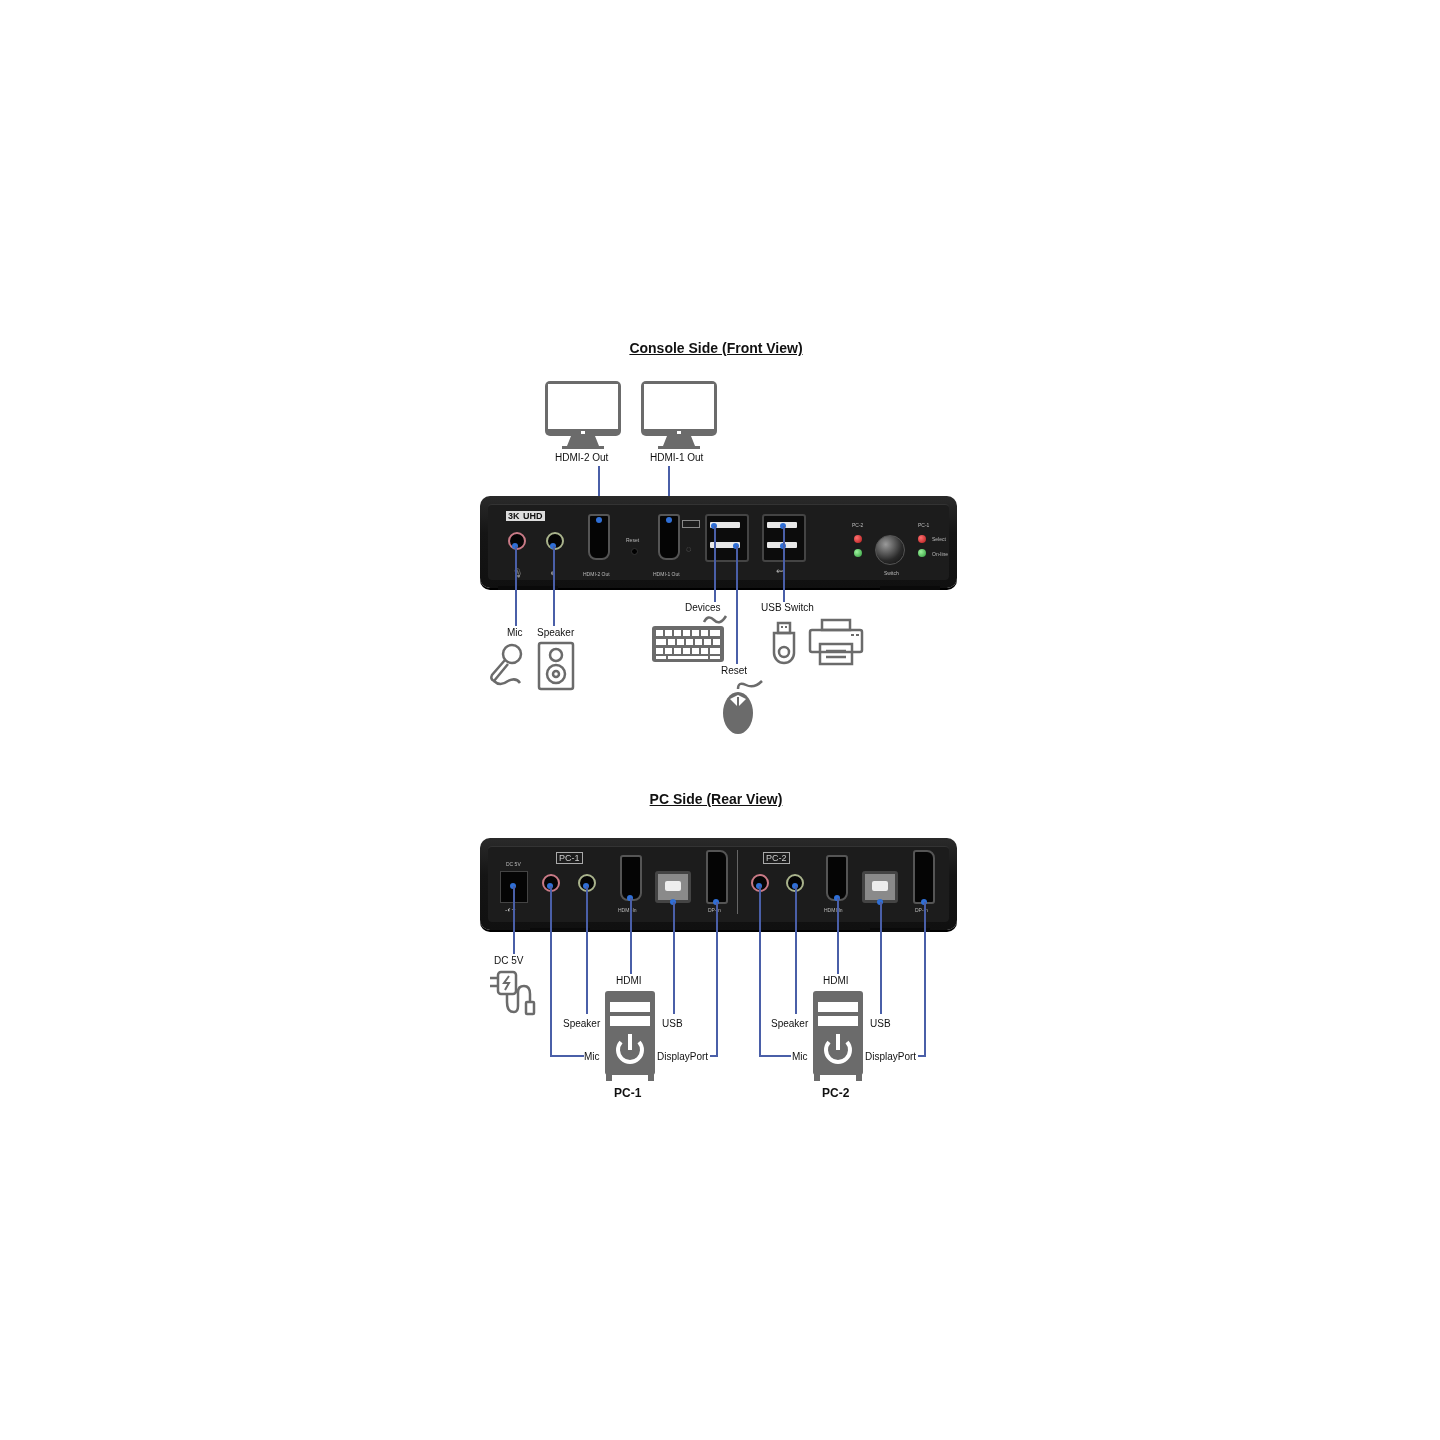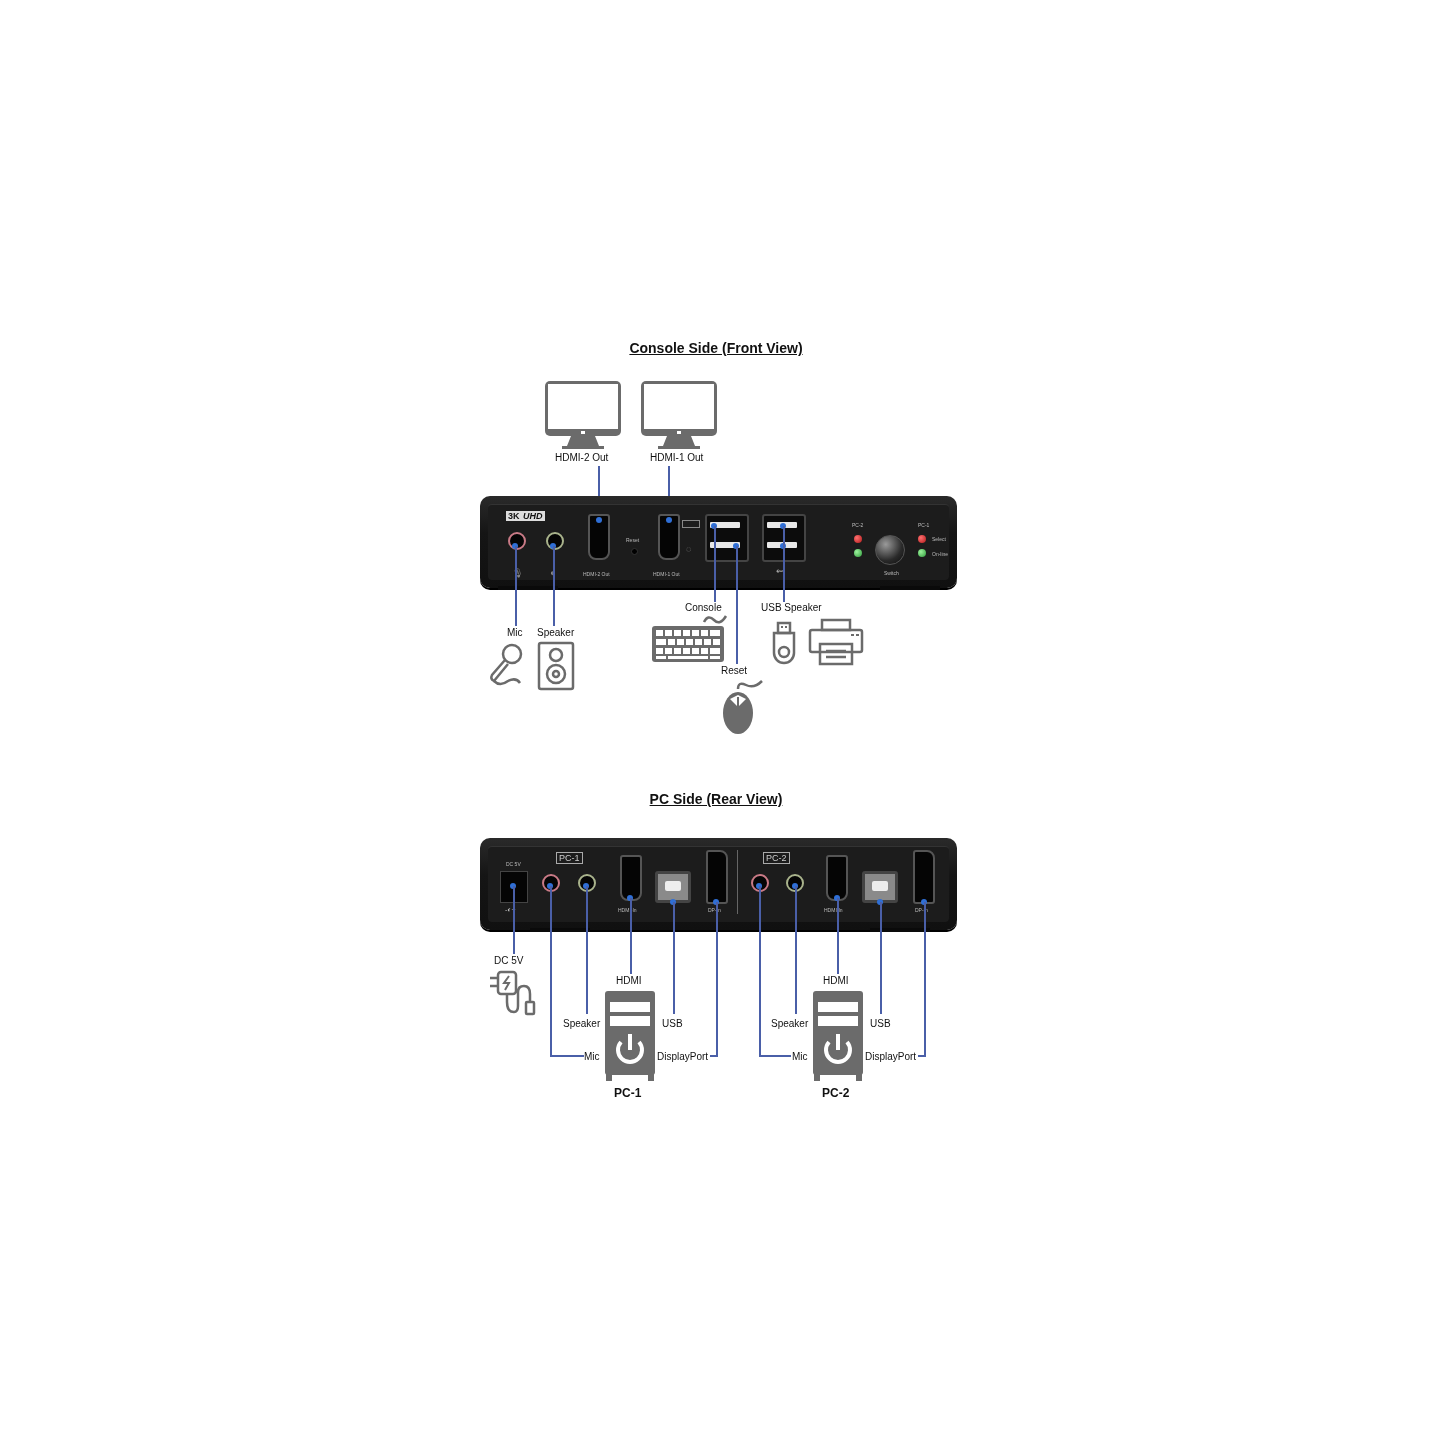--- a/index.html
+++ b/index.html
@@ -62,21 +62,21 @@
 <div class="vline" style="left:598px; top:466px; height:52px;"></div>
 <div class="vline" style="left:668px; top:466px; height:52px;"></div>
 
 <div class="device" style="left:480px; top:496px; width:477px; height:92px;">
   <div class="device-inner"></div>
 </div>
 <div class="foot" style="left:498px; top:586px; width:60px;"></div>
 <div class="foot" style="left:880px; top:586px; width:60px;"></div>
 
 <span class="badge" style="left:506px; top:511px;">3K</span>
-<span class="badge" style="left:521px; top:511px;font-style:italic;">UHD</span>
+<span class="badge" style="left:521px; top:511px;">UHD</span>
 
 <div class="jack pink" style="left:508px; top:532px;"></div>
 <div class="jack green" style="left:546px; top:532px;"></div>
 <span class="abs tiny" style="left:512px; top:568px; font-size:9px; color:#888;">🎙</span>
 <span class="abs tiny" style="left:549px; top:568px; font-size:9px; color:#888;">◖</span>
 
 <div class="hdmi" style="left:588px; top:514px;"></div>
 <span class="abs tiny" style="left:583px; top:571px;">HDMI-2 Out</span>
 
 <span class="abs tiny" style="left:626px; top:537px;">Reset</span>
@@ -119,23 +119,23 @@
 <div class="dot" style="left:780px; top:543px;"></div>
 
 <div class="vline" style="left:515px; top:546px; height:80px;"></div>
 <div class="vline" style="left:553px; top:546px; height:80px;"></div>
 <div class="vline" style="left:714px; top:526px; height:76px;"></div>
 <div class="vline" style="left:736px; top:546px; height:118px;"></div>
 <div class="vline" style="left:783px; top:526px; height:76px;"></div>
 
 <div class="abs label" style="left:507px; top:627px;">Mic</div>
 <div class="abs label" style="left:537px; top:627px;">Speaker</div>
-<div class="abs label" style="left:685px; top:602px;">Console</div>
+<div class="abs label" style="left:685px; top:602px;">Devices</div>
 <div class="abs label" style="left:721px; top:665px;">Reset</div>
-<div class="abs label" style="left:761px; top:602px;">USB Speaker</div>
+<div class="abs label" style="left:761px; top:602px;">USB Switch</div>
 
 <svg class="abs" style="left:486px; top:641px;" width="40" height="48" viewBox="0 0 40 48">
   <circle cx="26" cy="13" r="9" class="icon-stroke"></circle>
   <path d="M19 19 L6 34 Q4 38 8 40 L22 23" class="icon-stroke"></path>
   <path d="M8 40 Q14 46 22 40 Q30 36 34 42" class="icon-stroke"></path>
 </svg>
 
 <svg class="abs" style="left:537px; top:641px;" width="38" height="50" viewBox="0 0 38 50">
   <rect x="2" y="2" width="34" height="46" rx="2" class="icon-stroke"></rect>
   <circle cx="19" cy="14" r="6" class="icon-stroke"></circle>

